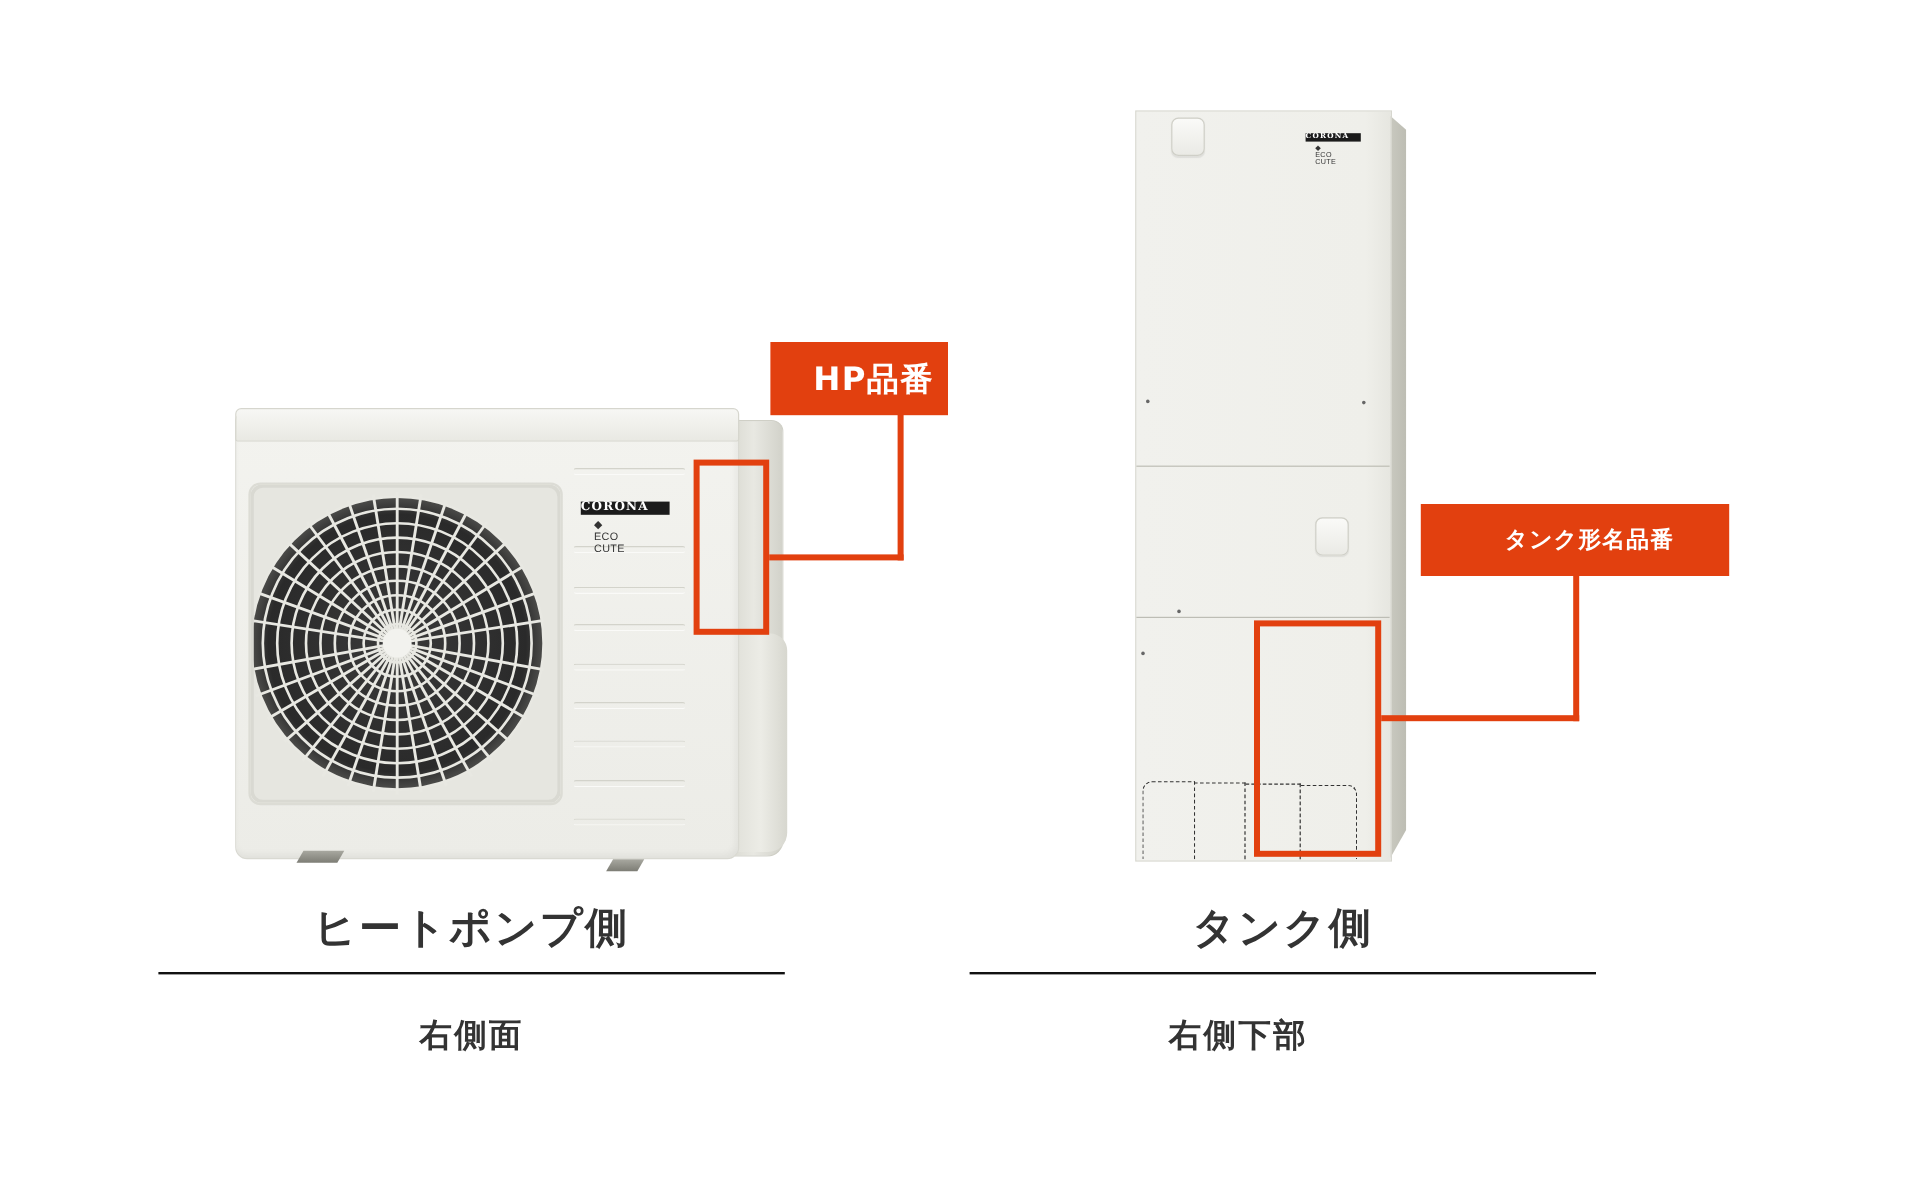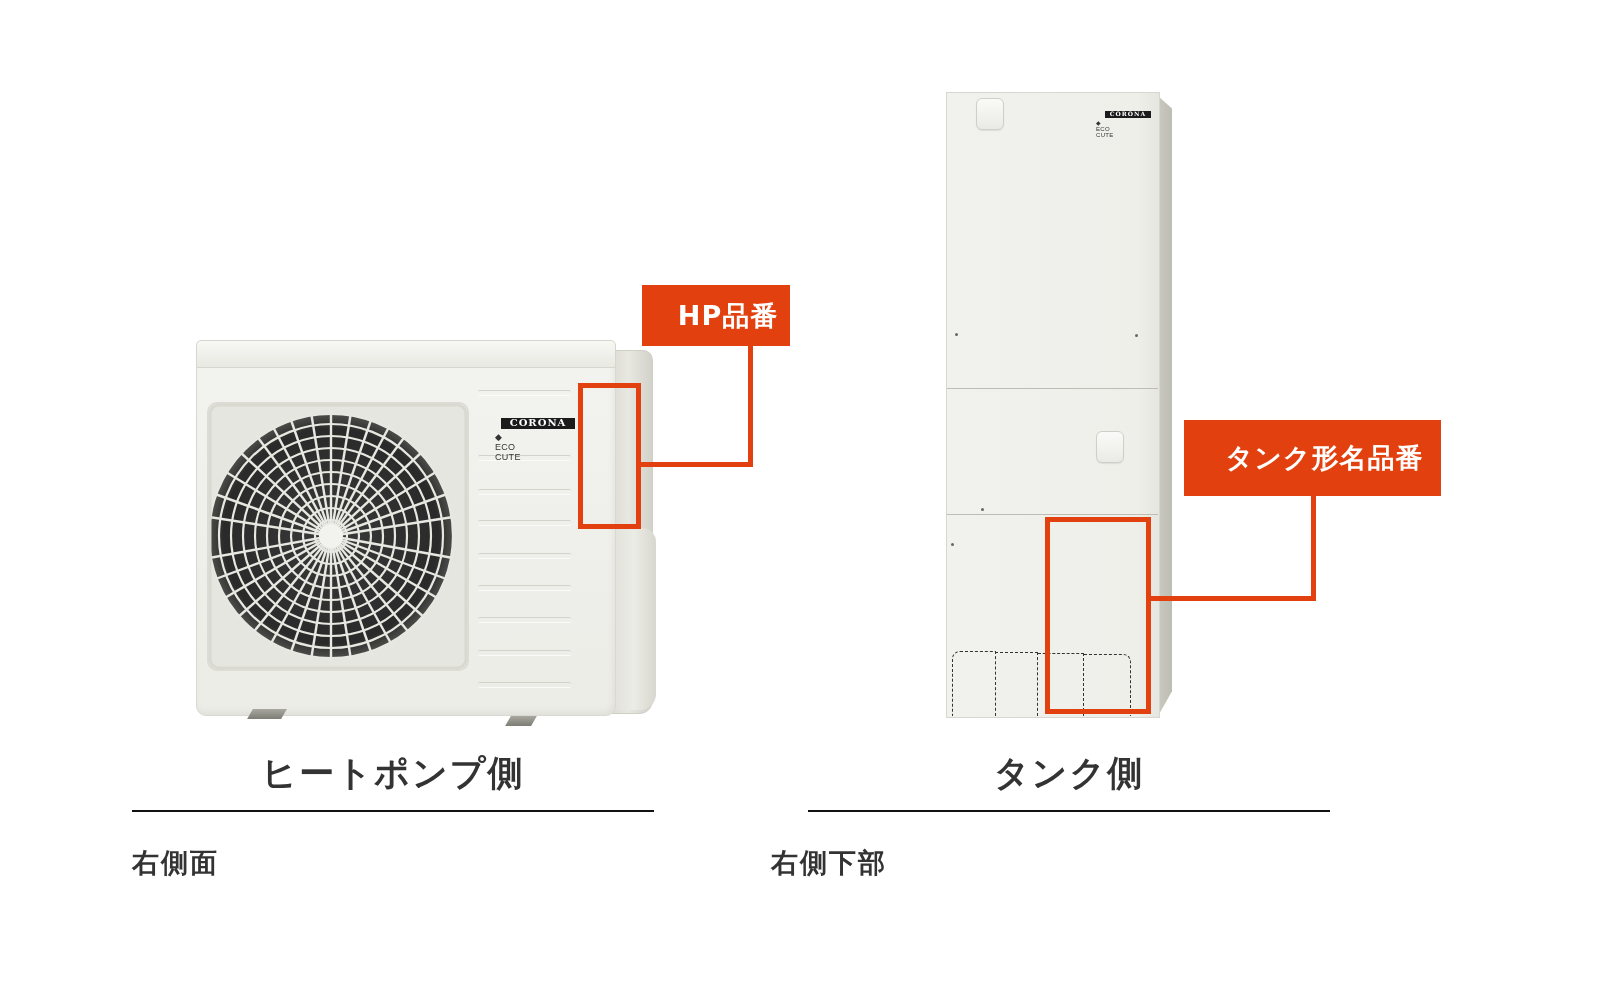--- a/index.html
+++ b/index.html
@@ -24,21 +24,21 @@
   .hp-grille { left:207px; top:402px; width:258px; height:265px;
     border:2px solid #dcdcd5; border-radius:10px;
     background:#e9e9e3; overflow:hidden; }
   .hp-grille svg { display:block; }
   .hp-louver { position:absolute; left:478px; width:93px; height:4px;
     border-top:1px solid #d3d3cb; border-bottom:1px solid #fafaf8; border-radius:2px; }
   .hp-foot { width:34px; height:10px; background:linear-gradient(180deg,#a8a8a0,#7d7d75);
     transform:skewX(-30deg); }
 
   .logo { background:#1b1b1b; color:#fff; font-family:"DejaVu Serif","Liberation Serif",serif;
-    font-weight:bold; letter-spacing:1px; text-align:center; line-height:1;margin-left:17px; }
+    font-weight:bold; letter-spacing:1px; text-align:left; line-height:1; }
   .logo-sub { color:#333; font-family:"Liberation Sans",sans-serif; letter-spacing:0.3px; }
 
   
   .tank-body { left:946px; top:92px; width:212px; height:624px;
     background:linear-gradient(90deg,#f1f1ed 0%,#efefea 90%,#e6e6e0 100%);
     border:1px solid #d7d7cf; }
   .tank-side { left:1158px; top:96px; width:14px; height:620px;
     background:linear-gradient(90deg,#c9c9c0,#bdbdb3);
     clip-path: polygon(0 0, 100% 2%, 100% 96%, 0 100%); }
   .tank-seam { height:1px; background:#bdbdb5; }
@@ -49,21 +49,21 @@
   .hl-box { border:5px solid #e2400f; box-sizing:border-box; background:transparent; }
   .callout-line { background:#e2400f; }
   .callout-label { background:#e2400f; color:#ffffff; font-weight:bold;
     display:flex; align-items:center; justify-content:center; box-sizing:border-box;
     letter-spacing:1px;padding-left:24px; }
 
   
   .caption-title { font-weight:bold; color:#333333; font-size:35px; text-align:center;
     letter-spacing:2px; }
   .caption-rule { height:2px; background:#111111; }
-  .caption-sub { font-weight:bold; color:#333333; font-size:27px; text-align:left;
+  .caption-sub { font-weight:bold; color:#333333; font-size:27px; text-align:center;
     letter-spacing:2px; }
 </style>
 </head>
 <body>
 
 <div class="abs">
   <div class="abs hp-side"></div>
   <div class="abs hp-side-lower"></div>
   <div class="abs hp-body"></div>
   <div class="abs hp-top"></div>
@@ -179,21 +179,21 @@
 
   <div class="abs tank-dash" style="left:952px;top:651px;width:42px;height:64px;border-radius:8px 0 0 0;"></div>
   <div class="abs tank-dash" style="left:995px;top:652px;width:42px;height:63px;border-left:none;"></div>
   <div class="abs tank-dash" style="left:1038px;top:653px;width:45px;height:62px;border-left:none;"></div>
   <div class="abs tank-dash" style="left:1084px;top:654px;width:46px;height:61px;border-left:none;border-radius:0 8px 0 0;"></div>
 </div>
 
 <div class="abs hl-box" style="left:1045px;top:517px;width:106px;height:197px;"></div>
 <div class="abs callout-line" style="left:1151px;top:596px;width:165px;height:5px;"></div>
 <div class="abs callout-line" style="left:1311px;top:480px;width:5px;height:121px;"></div>
-<div class="abs callout-label" style="left:1184px;top:420px;width:257px;height:76px;font-size:27px;">タンク形名品番</div>
+<div class="abs callout-label" style="left:1184px;top:420px;width:257px;height:60px;font-size:19px;">タンク形名品番</div>
 
 <div class="abs caption-title" style="left:132px;top:750px;width:522px;">ヒートポンプ側</div>
 <div class="abs caption-rule" style="left:132px;top:810px;width:522px;"></div>
 <div class="abs caption-sub" style="left:132px;top:845px;width:522px;">右側面</div>
 
 <div class="abs caption-title" style="left:808px;top:750px;width:522px;font-family:Liberation Serif, serif;">タンク側</div>
 <div class="abs caption-rule" style="left:808px;top:810px;width:522px;"></div>
 <div class="abs caption-sub" style="left:771px;top:845px;width:522px;">右側下部</div>
 
 </body></html>

